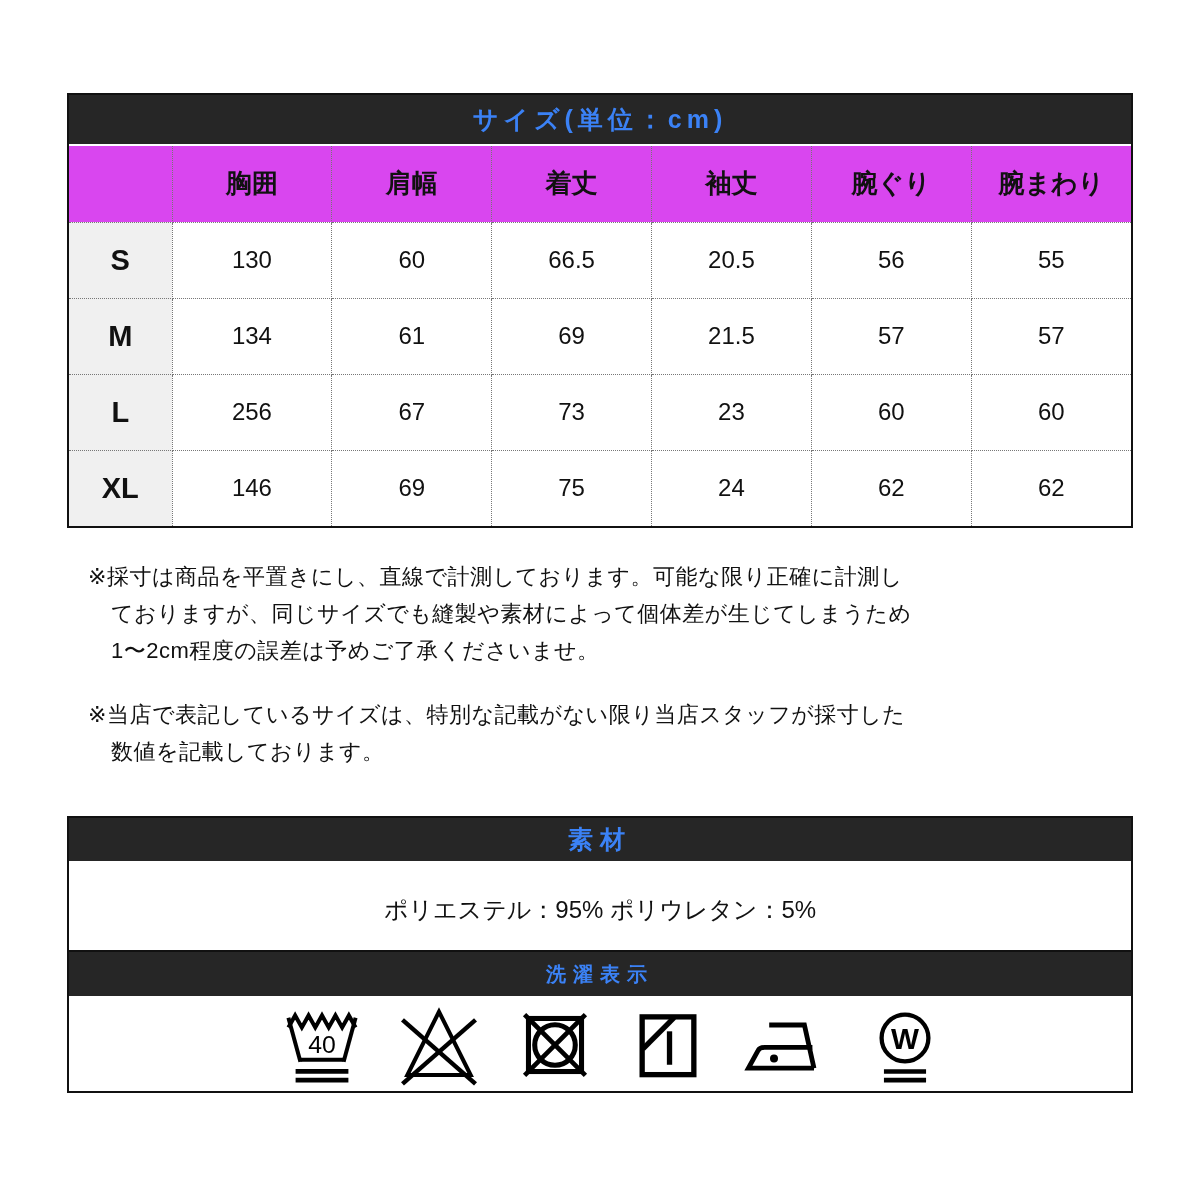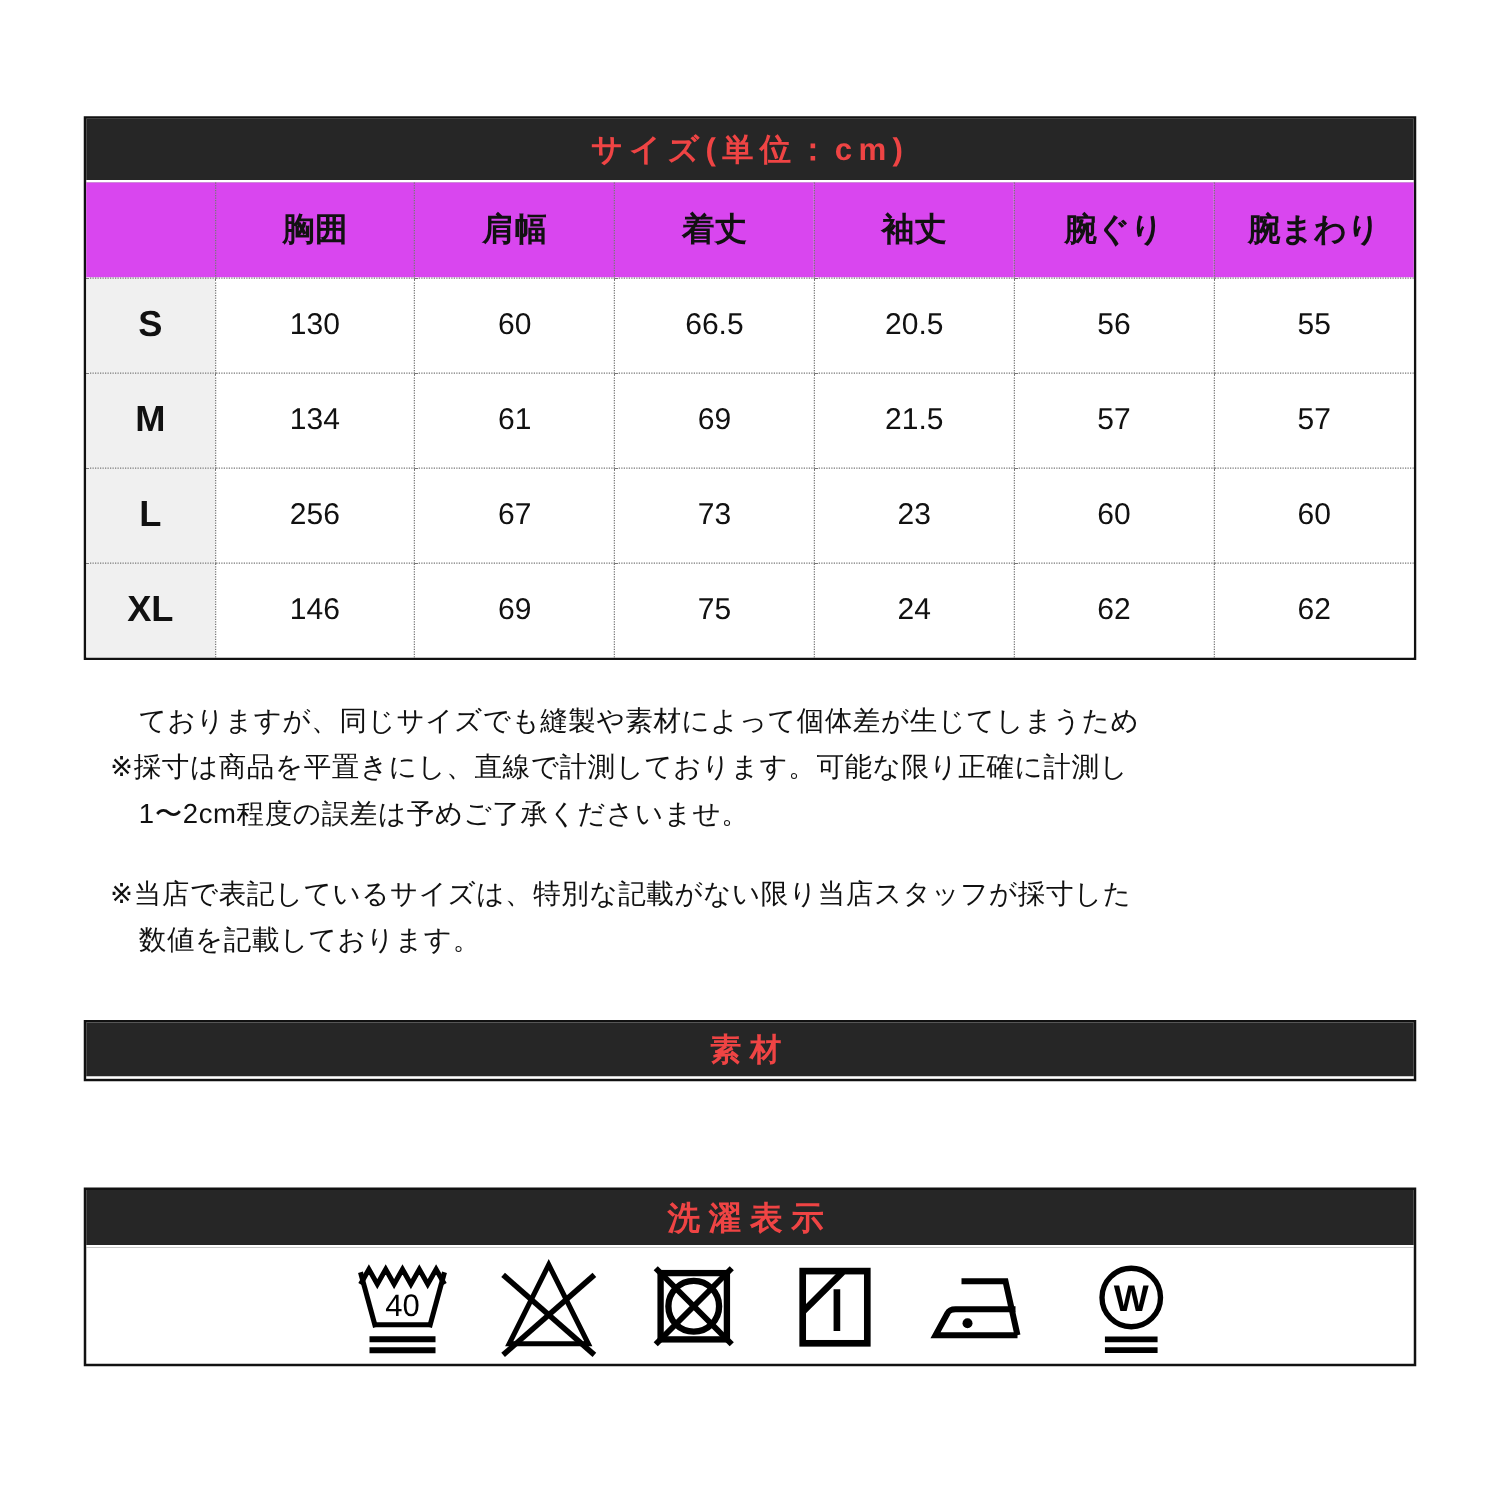--- a/index.html
+++ b/index.html
@@ -13,21 +13,21 @@
     overflow:hidden;
   }
   .panel {
     position:absolute;
     left:67px; width:1066px;
     border:2px solid #111111;
     background:#ffffff;
   }
   .black-bar {
     background:#262626;
-    color:#ef4444;
+    color:#3b82f6;
     font-weight:bold;
     display:flex; align-items:center; justify-content:center;
     border-bottom:2px solid #ffffff;
   }
   
   .table-panel { top:93px; }
   .table-panel .black-bar { height:51px; font-size:25px; letter-spacing:5px; }
   table.size-table { width:100%; border-collapse:collapse; table-layout:fixed; }
   table.size-table col.c0 { width:103px; }
   table.size-table th, table.size-table td {
@@ -61,21 +61,21 @@
   
   .material-panel { top:785px;margin-top:31px; }
   .material-panel .black-bar { height:45px; font-size:25px; letter-spacing:7px; }
   .material-content {
     height:94px;
     display:flex; align-items:center; justify-content:center;
     font-size:24px;
   }
   
   .care-panel { top:950px; }
-  .care-panel .black-bar { height:46px; font-size:26px; letter-spacing:7px; }
+  .care-panel .black-bar { height:46px; font-size:20px; letter-spacing:7px; }
   .care-content {
     height:93px;
     display:flex; align-items:center; justify-content:center;
     gap:36px;
     padding-left:26px;
   }
   .care-symbol { display:block; }
   .care-symbol .stroke { fill:none; stroke:#000000; }
   .care-symbol text {
     font-family:"Liberation Sans","DejaVu Sans",sans-serif;
@@ -145,31 +145,32 @@
           <td>75</td>
           <td>24</td>
           <td>62</td>
           <td>62</td>
         </tr>
       </tbody>
     </table>
   </section>
 
   <div class="note note-1">
+    <div class="note-line">※採寸は商品を平置きにし、直線で計測しております。可能な限り正確に計測し</div>
     <div class="note-line indent">ておりますが、同じサイズでも縫製や素材によって個体差が生じてしまうため</div>
-    <div class="note-line">※採寸は商品を平置きにし、直線で計測しております。可能な限り正確に計測し</div>
     <div class="note-line indent">1〜2cm程度の誤差は予めご了承くださいませ。</div>
   </div>
   <div class="note note-2">
     <div class="note-line">※当店で表記しているサイズは、特別な記載がない限り当店スタッフが採寸した</div>
     <div class="note-line indent">数値を記載しております。</div>
   </div>
 
   <section class="panel material-panel">
     <div class="black-bar">素材</div>
+    <div class="material-content">ポリエステル：95% ポリウレタン：5%</div>
   </section>
 
   <section class="panel care-panel">
     <div class="black-bar">洗濯表示</div>
     <div class="care-content">
 
       <svg class="care-symbol" width="80" height="86" viewBox="0 0 100 106">
         <polyline class="stroke" stroke-width="5" points="8,31 16.4,16 24.8,31 33.2,16 41.6,31 50,16 58.4,31 66.8,16 75.2,31 83.6,16 92,31"></polyline>
         <line class="stroke" stroke-width="5" x1="8" y1="19" x2="23" y2="74"></line>
         <line class="stroke" stroke-width="5" x1="92" y1="19" x2="77" y2="74"></line>

